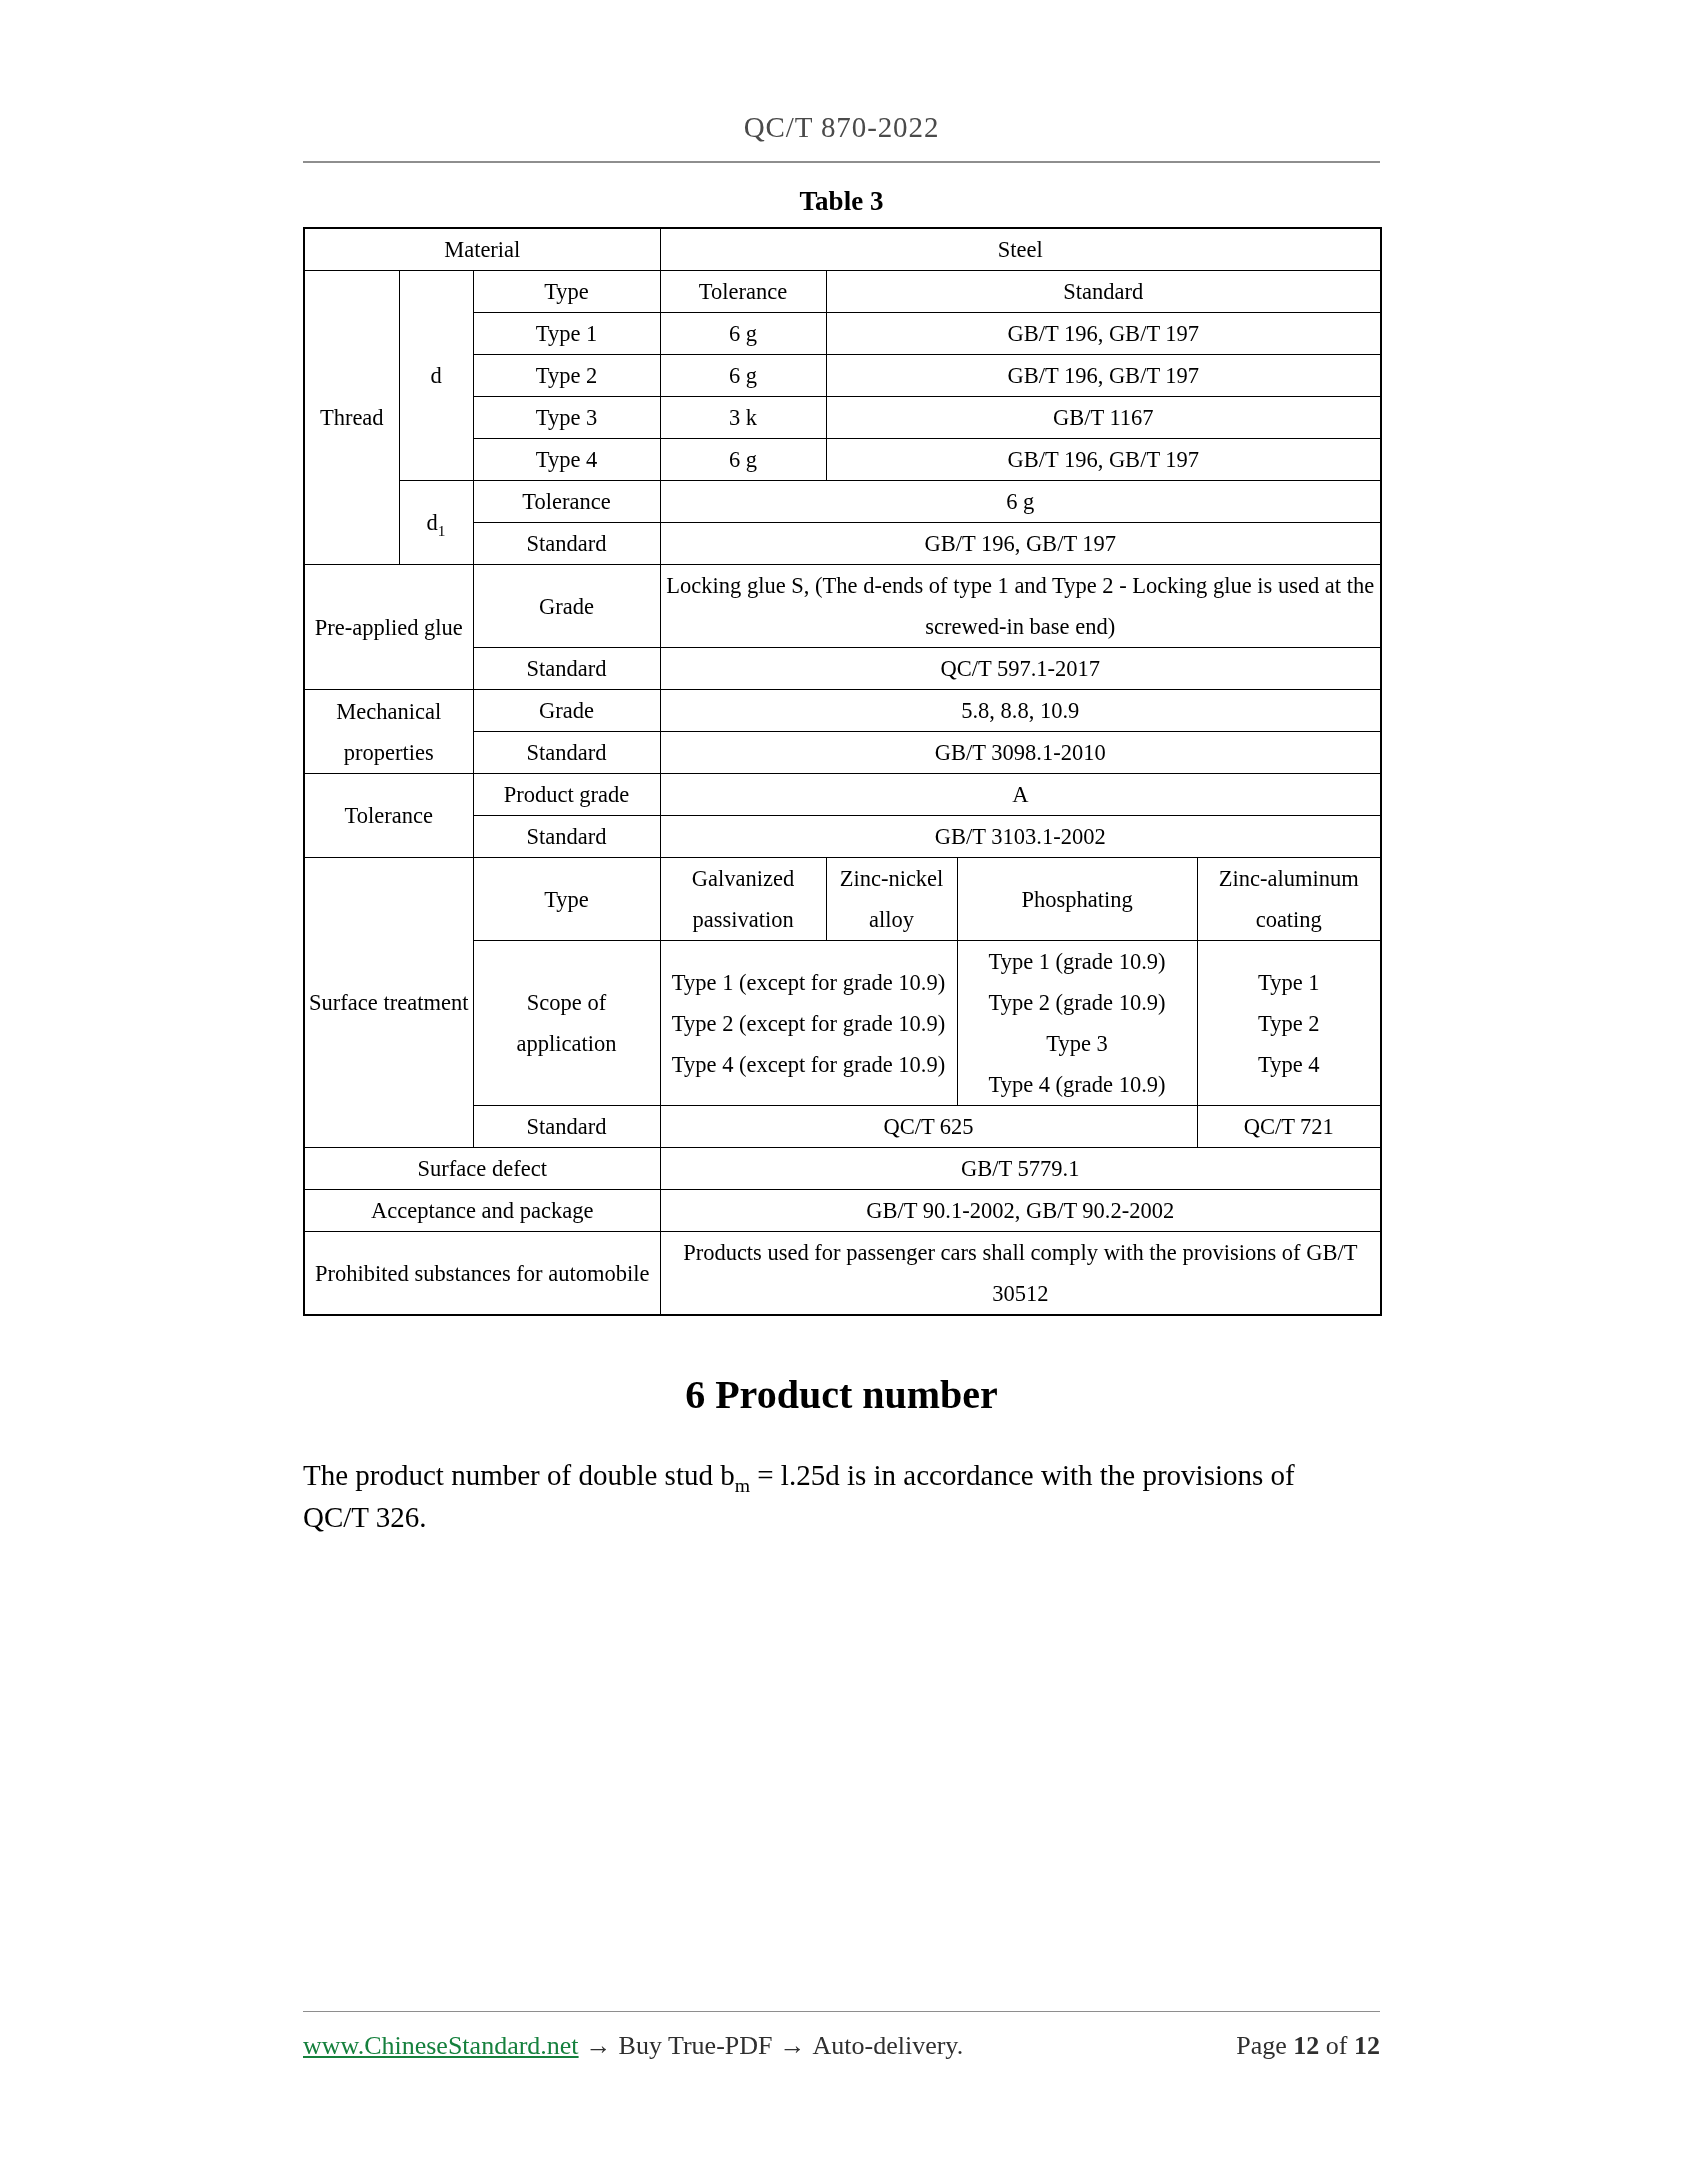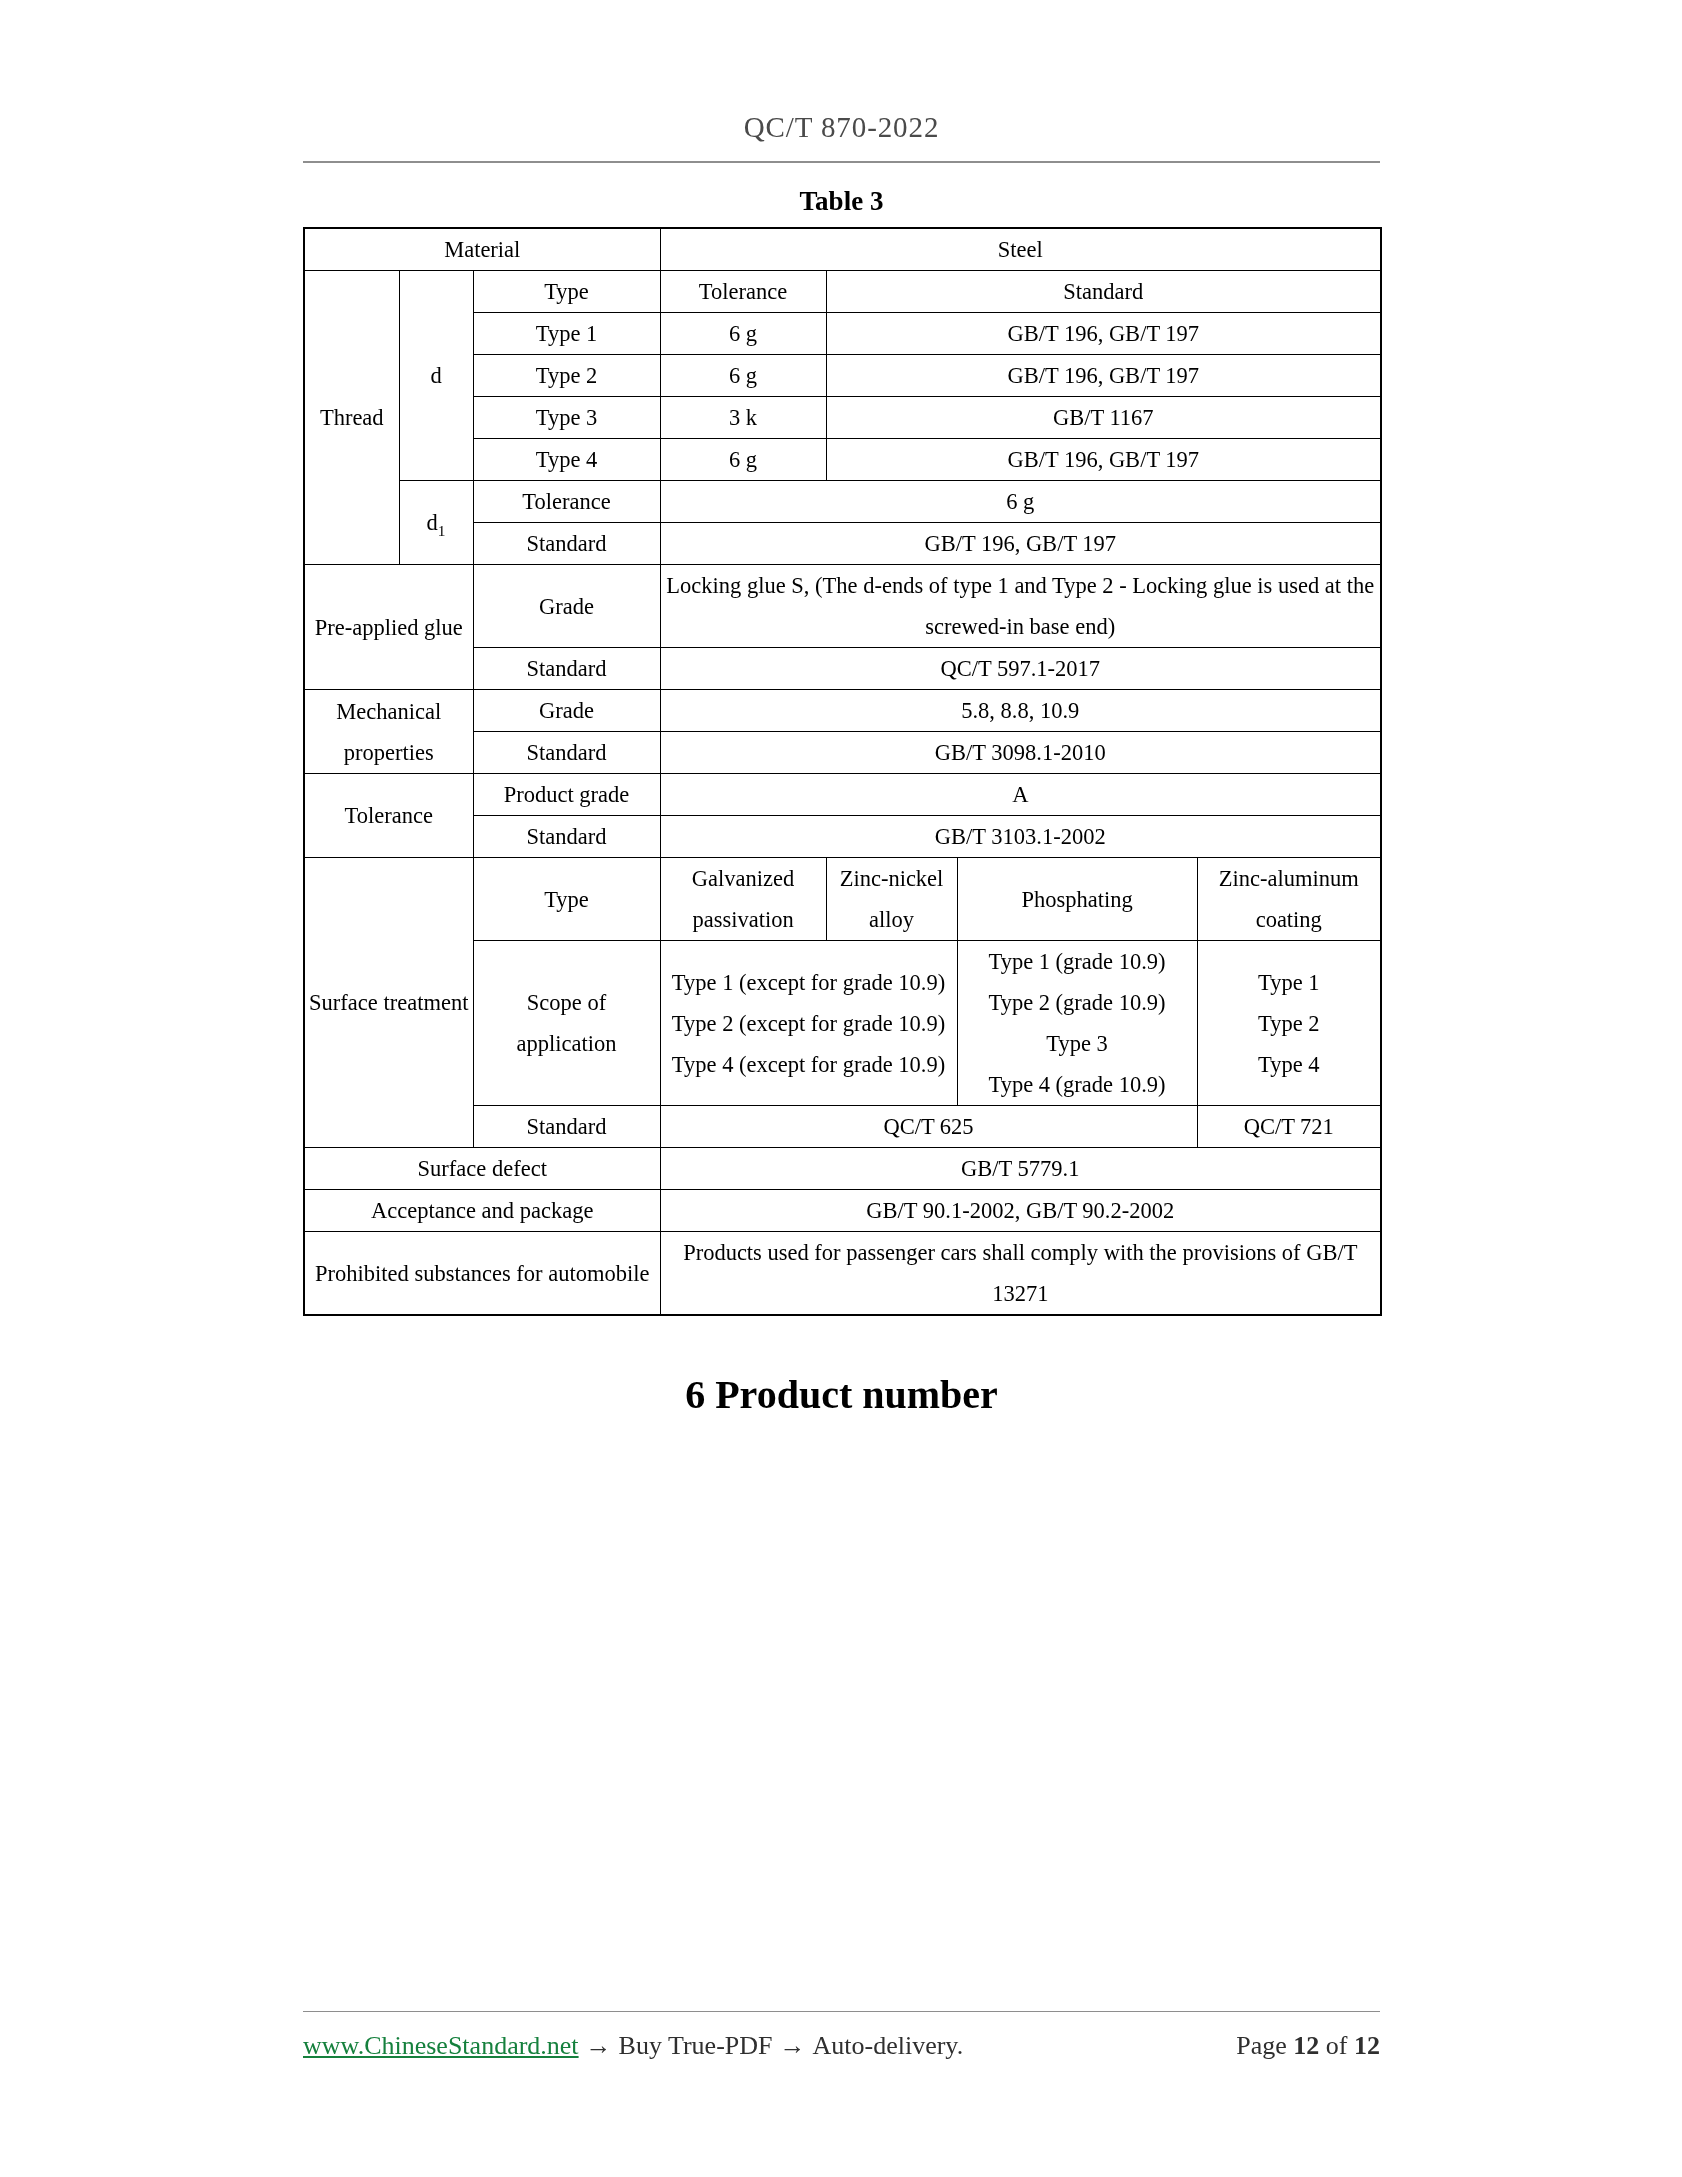--- a/index.html
+++ b/index.html
@@ -176,27 +176,31 @@
     <tr class="h48">
       <td colspan="3">Surface defect</td>
       <td colspan="4">GB/T 5779.1</td>
     </tr>
     <tr class="h48">
       <td colspan="3">Acceptance and package</td>
       <td colspan="4">GB/T 90.1-2002, GB/T 90.2-2002</td>
     </tr>
     <tr class="h95">
       <td colspan="3">Prohibited substances for automobile</td>
-      <td colspan="4">Products used for passenger cars shall comply with the provisions of GB/T 13271</td>
+      <td colspan="4">Products used for passenger cars shall comply with the provisions of GB/T 30512</td>
     </tr>
   </tbody>
     </table>
 
   <div class="section-heading">6 Product number</div>
 
+  <div class="body-paragraph">
+    <span>The product number of double stud b</span><sub>m</sub><span> = l.25d is in accordance with the provisions of</span><br>
+    <span>QC/T 326.</span>
+  </div>
 
 
 </div>
 
 <div class="footer">
   <div class="footer-rule"></div>
   <div class="footer-row">
     <div>
       <span class="footer-link">www.ChineseStandard.net</span><span class="arrow">→</span><span>Buy True-PDF</span><span class="arrow">→</span><span>Auto-delivery.</span>
     </div>

